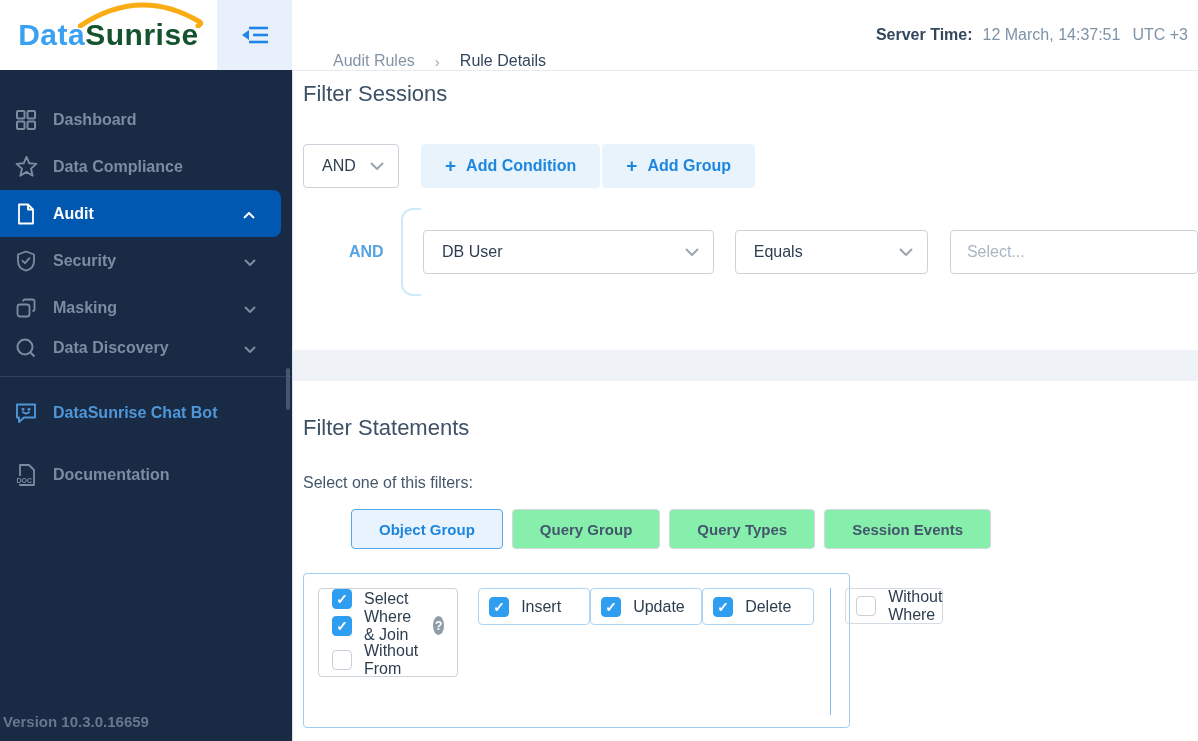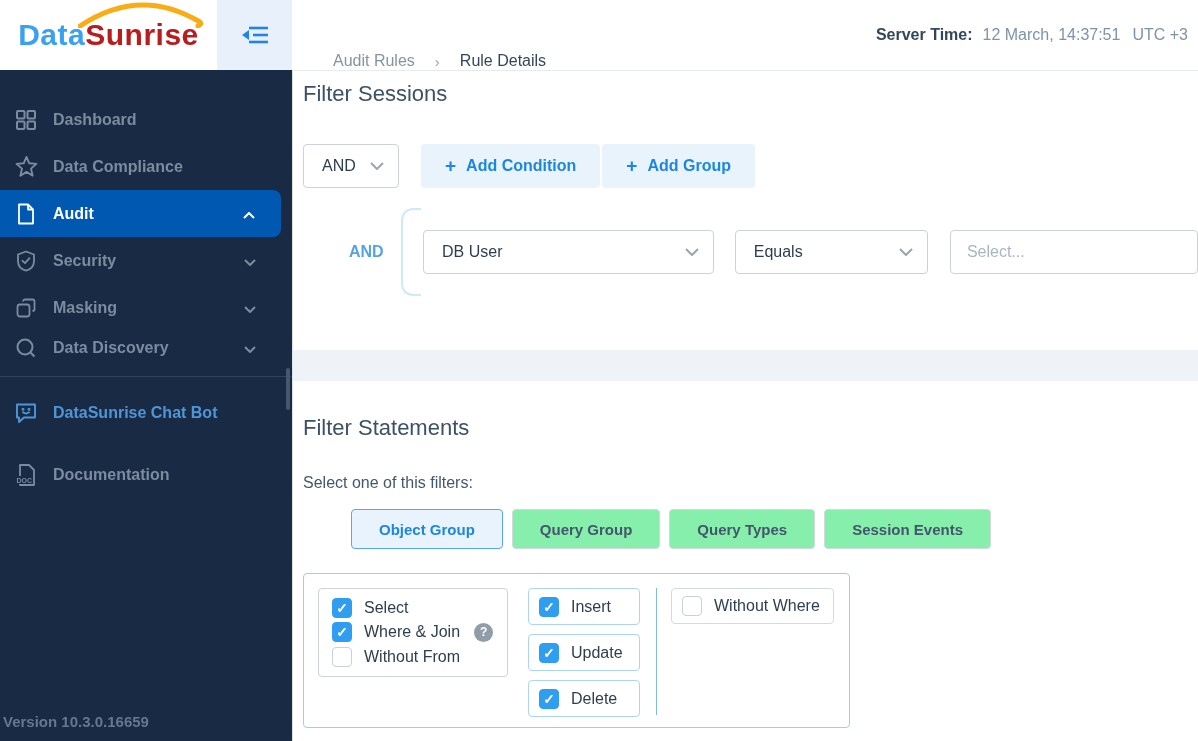--- a/index.html
+++ b/index.html
@@ -4,21 +4,21 @@
 <style>
   * { margin:0; padding:0; box-sizing:border-box; }
   html,body { width:1198px; height:741px; overflow:hidden; background:#fff;
               font-family:"Liberation Sans", sans-serif; }
 
   
   .topbar { height:70px; display:flex; align-items:stretch; background:#fff; }
   .logo-box { width:217px; display:flex; align-items:center; justify-content:center; position:relative; }
   .logo-text { font-size:30px; font-weight:700; letter-spacing:0.5px; white-space:nowrap; position:relative; }
   .logo-data { color:#3aa1f2; }
-  .logo-sunrise { color:#b91c1c; position:relative; }
+  .logo-sunrise { color:#14532d; position:relative; }
   .logo-arc { position:absolute; left:78px; top:2px; pointer-events:none; }
   .collapse-btn { width:75px; background:#e8f1fb; display:flex; align-items:center; justify-content:center; cursor:pointer; }
   .breadcrumb { display:flex; align-items:flex-end; margin-left:41px; font-size:16px; gap:20px; }
   .bc-muted { color:#8494a5; cursor:pointer; }
   .bc-sep { color:#9aa7b5; font-size:15px; }
   .bc-current { color:#33475c; }
   .server-time { margin-left:auto; margin-right:10px; display:flex; align-items:center; font-size:16px; gap:10px; white-space:nowrap; }
   .st-label { color:#33475c; font-weight:700; }
   .st-value { color:#7e93a8; }
   .st-tz { color:#7e93a8; margin-left:2px; }
@@ -84,21 +84,21 @@
   .tab { height:40px; display:flex; align-items:center; padding:0 27px; background:#86efac;
          border:1px solid #d3d8dd; border-radius:4px; font-size:15px; font-weight:700;
          color:#44566b; cursor:pointer; white-space:nowrap; }
   .tab.active { background:#e8f3fd; border-color:#57a8e8; color:#1d86df; }
 
   .obj-panel { margin-top:24px; width:547px; height:155px; border:1px solid #9fccf0; border-radius:4px;
                padding:14px; display:flex; align-items:flex-start; }
   .group-box { border:1px solid #ccd3d9; border-radius:4px; }
   .left-box { width:190px; height:89px; padding:7px 13px; display:flex; flex-direction:column; justify-content:center; gap:0; }
   .cb-row { height:34px; display:flex; align-items:center; gap:12px; }
-  .mid-col { margin-left:20px; display:flex; flex-direction:column; gap:9px; }
+  .mid-col { margin-left:20px; display:flex; }
   .mini-box { width:112px; height:37px; border:1px solid #aed5f4; border-radius:4px;
               display:flex; align-items:center; padding-left:10px; gap:12px; }
   .v-divider { width:1px; height:127px; background:#82b9e9; margin-left:16px; flex:none; }
   .right-box { margin-left:14px; width:163px; height:36px; border:1px solid #d2dbe3; border-radius:4px;
                display:flex; align-items:center; padding-left:10px; gap:12px; }
 
   .checkbox { width:20px; height:20px; border-radius:4px; background:#fff; border:1px solid #c9d1d8;
               flex:none; position:relative; cursor:pointer; }
   .checkbox.checked { background:#2f9df0; border-color:#2f9df0; }
   .checkbox.checked::after { content:"✓"; color:#fff; font-size:14px; font-weight:700;

